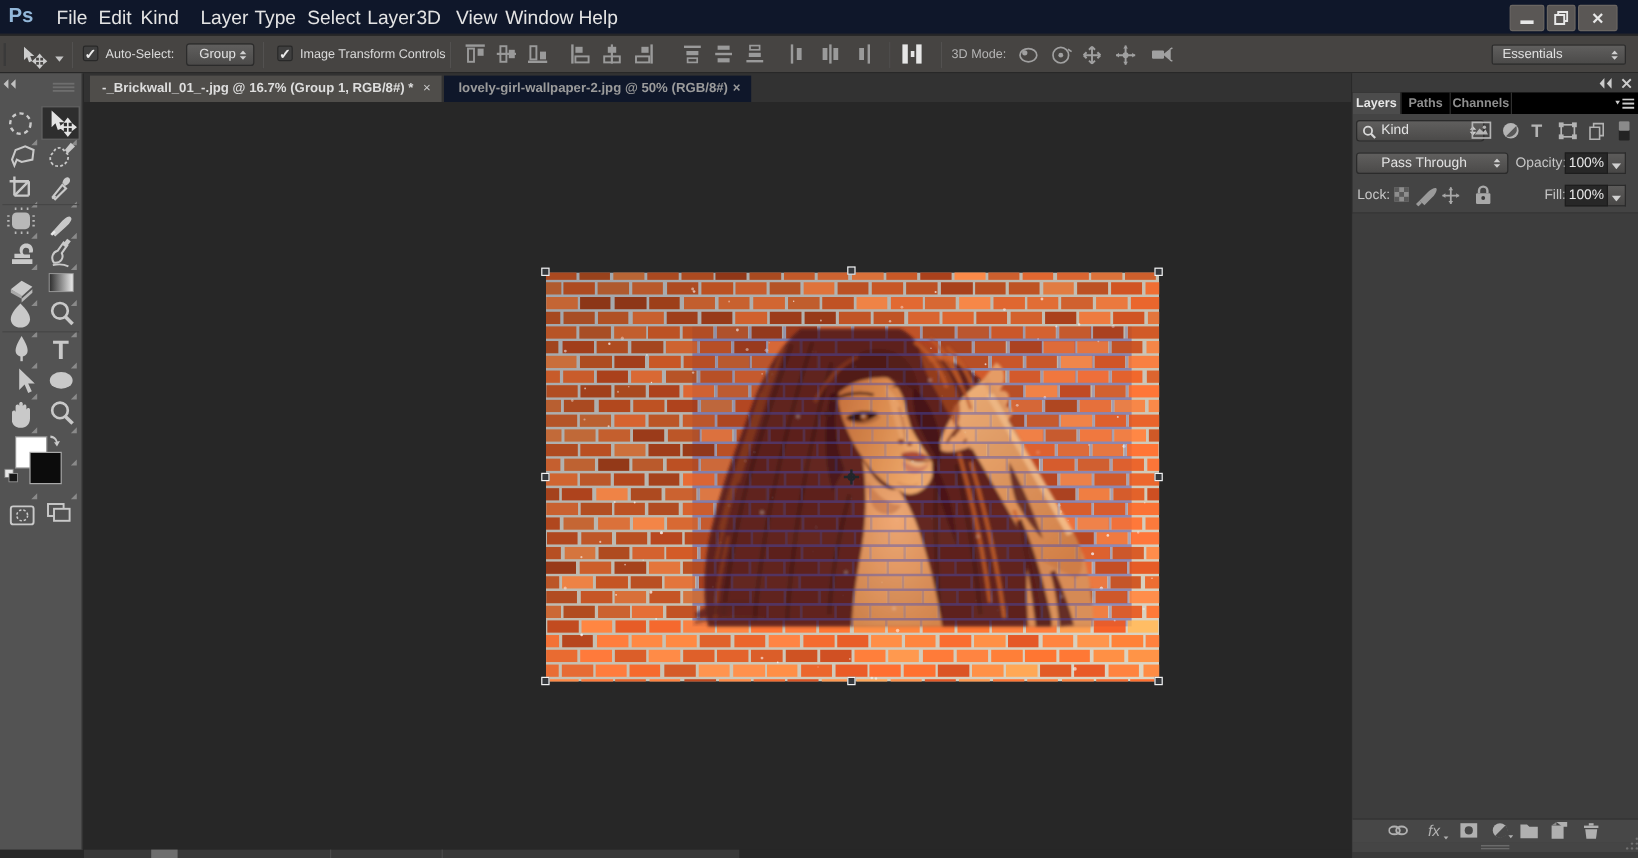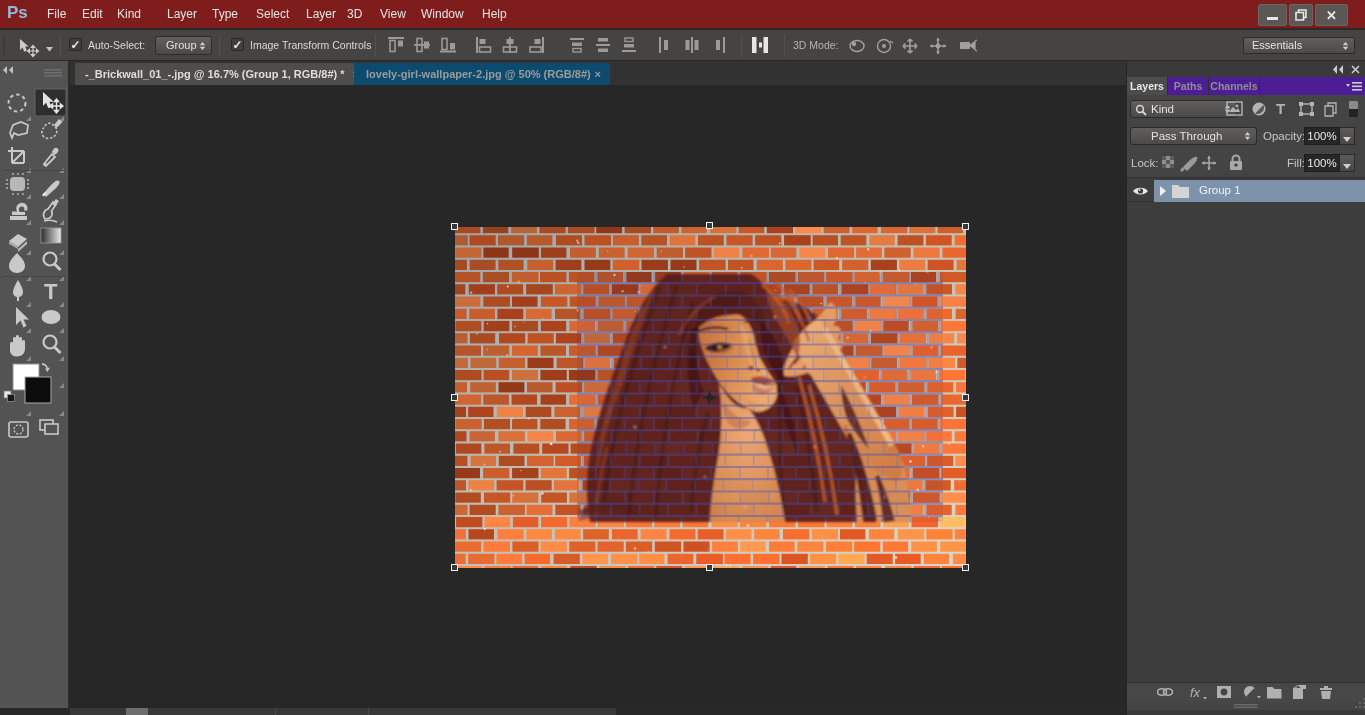--- a/index.html
+++ b/index.html
@@ -1,18 +1,18 @@
 <!DOCTYPE html>
 <html><head><meta charset="utf-8"><style>
 *{margin:0;padding:0;box-sizing:border-box}
 html,body{width:1365px;height:715px;overflow:hidden;background:#282828;
 font-family:"Liberation Sans",sans-serif;-webkit-font-smoothing:antialiased}
 .abs{position:absolute}
-#menubar{position:absolute;left:0;top:0;width:1365px;height:29px;background:#7f1d1d;border-bottom:1px solid #2a2a2a}
-.menu{position:absolute;top:7px;font-size:12px;color:#e4e4e4}
+#menubar{position:absolute;left:0;top:0;width:1365px;height:29px;background:#0f172a;border-bottom:1px solid #2a2a2a}
+.menu{position:absolute;top:7px;font-size:16px;color:#e4e4e4}
 #pslogo{position:absolute;left:7px;top:3px;font-size:17px;font-weight:bold;color:#93b8da}
 .winbtn{position:absolute;top:4px;height:22px;background:#5a5755;border:1px solid #6a6662;border-radius:2px;color:#e8e8e8;text-align:center}
 #optbar{position:absolute;left:0;top:30px;width:1365px;height:31px;background:#464442;border-bottom:1px solid #282828}
 .vdiv{position:absolute;top:5px;width:1px;height:22px;background:#3a3938;border-right:1px solid #535150}
 .cb{position:absolute;top:8px;width:13px;height:13px;background:#3f3f3f;border:1px solid #282828;border-radius:2px;color:#ececec;font-size:12px;line-height:12px;text-align:center;font-weight:bold}
 .olbl{position:absolute;top:9px;font-size:10.5px;color:#dadada}
 .combo{position:absolute;background:linear-gradient(#605f5e,#4b4a49);border:1px solid #2b2b2b;border-radius:3px;color:#e2e2e2;font-size:12px}
 .spin{position:absolute;right:5px;top:50%;margin-top:-4px;width:7px;height:8px}
 #tabbar{position:absolute;left:70px;top:61px;width:1056px;height:24px;background:#323232}
 .tab{position:absolute;top:2px;height:23px;font-size:11px;font-weight:bold;line-height:22px}
@@ -161,21 +161,21 @@
   </g>
  </svg>
  <div class="combo" style="left:1243px;top:7px;width:112px;height:17px;line-height:15px;border-radius:2px;font-size:11px"><span style="margin-left:8px">Essentials</span>
    <svg class="spin" viewBox="0 0 9 10">
         <path d="M4.5 0 L8 4 H1z M4.5 10 L1 6 H8z" fill="#d0d0d0"></path>
       </svg></div>
 </div>
 
 <div id="tabbar">
  <div class="tab" style="left:5px;width:293px;background:#4f4d4a;color:#dedede;padding-left:10px">-_Brickwall_01_-.jpg @ 16.7% (Group 1, RGB/8#) *<span style="position:absolute;right:9px;color:#cfcfcf;font-weight:normal">×</span></div>
- <div class="tab" style="left:284px;width:256px;background:#0c4a6e;color:#9b9b9b;padding-left:12px">lovely-girl-wallpaper-2.jpg @ 50% (RGB/8#)<span style="position:absolute;right:9px">×</span></div>
+ <div class="tab" style="left:300px;width:256px;background:#0f172a;color:#9b9b9b;padding-left:12px">lovely-girl-wallpaper-2.jpg @ 50% (RGB/8#)<span style="position:absolute;right:9px">×</span></div>
 </div>
 
 <div id="toolbar"></div>
 <svg class="abs" style="left:0;top:61px" width="69" height="647" viewBox="0 0 69 647">
  <path d="M7 5 l-4 4 4 4z M13 5 l-4 4 4 4z" fill="#c0c0c0"></path>
  <g fill="#6e6e6e">
       <rect x="44" y="8" width="18" height="1.5"></rect>
       <rect x="44" y="11" width="18" height="1.5"></rect>
       <rect x="44" y="14" width="18" height="1.5"></rect>
     </g>
@@ -1379,21 +1379,21 @@
 
 <div id="rpanel">
  <div class="abs" style="left:0;top:0;width:239px;height:16px;background:#3a3a3a">
   <svg class="abs" style="left:205px;top:4px" width="30" height="9" viewBox="0 0 30 9">
         <g fill="#cccccc">
           <path d="M5 0 l-4 4.5 4 4.5z M11 0 l-4 4.5 4 4.5z"></path>
           <path d="M20 1 l7 7 M27 1 l-7 7" stroke="#cccccc" stroke-width="1.6"></path>
         </g>
       </svg>
  </div>
- <div class="abs" style="left:0;top:16px;width:239px;height:18px;background:#4c1d95">
+ <div class="abs" style="left:0;top:16px;width:239px;height:18px;background:#000000">
   <div class="abs" style="left:0;top:0;width:40px;height:18px;background:#4c4c4c;color:#e8e8e8;font-size:10.5px;font-weight:bold;line-height:18px;text-align:center">Layers</div>
   <div class="abs" style="left:40px;top:0;width:41px;height:18px;color:#8f8f8f;font-size:10.5px;font-weight:bold;line-height:18px;text-align:center;border-left:1px solid #2f2f2f">Paths</div>
   <div class="abs" style="left:81px;top:0;width:52px;height:18px;color:#8f8f8f;font-size:10.5px;font-weight:bold;line-height:18px;text-align:center;border-left:1px solid #2f2f2f;border-right:1px solid #2f2f2f">Channels</div>
   <svg class="abs" style="left:219px;top:5px" width="16" height="9" viewBox="0 0 16 9">
         <path d="M0 2 l4 0 -2 3z" fill="#cccccc"></path>
         <g fill="#cccccc">
           <rect x="6" y="0" width="10" height="1.6"></rect>
           <rect x="6" y="3.5" width="10" height="1.6"></rect>
           <rect x="6" y="7" width="10" height="1.6"></rect>
         </g>
@@ -1464,36 +1464,20 @@
         </g>
   </g>
  </svg>
  <div class="abs" style="left:160px;top:96px;font-size:11.5px;color:#c6c6c6">Fill:</div>
  <div class="abs" style="left:177px;top:93px;width:36px;height:18px;background:#272727;border:1px solid #1d1d1d;color:#e8e8e8;font-size:11.5px;line-height:16px;text-align:center">100%</div>
  <div class="abs" style="left:213px;top:93px;width:15px;height:18px;background:linear-gradient(#5c5b5a,#484746);border:1px solid #2b2b2b;border-left:none"><svg style="margin:6px 0 0 3px" width="8" height="5" viewBox="0 0 8 5">
         <path d="M0 0 h8 l-4 5z" fill="#d0d0d0"></path>
       </svg></div>
  <div class="abs" style="left:0;top:116px;width:239px;height:1px;background:#303030"></div>
  <div class="abs" style="left:0;top:117px;width:239px;height:504px;background:#3d3d3d"></div>
- <div class="abs" style="left:0;top:119px;width:239px;height:22px">
-  <div class="abs" style="left:0;top:0;width:27px;height:22px;background:#3e3e3e;border-bottom:1px solid #333"></div>
-  <div class="abs" style="left:27px;top:0;width:212px;height:22px;background:#7d93ab"></div>
-  <svg class="abs" style="left:5px;top:5px" width="17" height="12" viewBox="0 0 17 12">
-        <path d="M1 6 C4 1.5 13 1.5 16 6 C13 10.5 4 10.5 1 6z" fill="#e8e8e8"></path>
-        <circle cx="8.5" cy="6" r="2.6" fill="#3a3a3a"></circle>
-        <circle cx="7.6" cy="5.2" r="0.9" fill="#e8e8e8"></circle>
-      </svg>
-  <svg class="abs" style="left:32px;top:5px" width="8" height="12" viewBox="0 0 8 12">
-        <path d="M1 1 L7 6 1 11z" fill="#f0f0f0"></path>
-      </svg>
-  <svg class="abs" style="left:45px;top:3px" width="17" height="15" viewBox="0 0 17 15">
-        <path d="M0 2 h6 l2 2 h9 v11 h-17z" fill="#d4d4d4"></path>
-      </svg>
-  <div class="abs" style="left:72px;top:4px;font-size:11.5px;color:#f2f2f2">Group 1</div>
- </div>
  <div class="abs" style="left:0;top:621px;width:239px;height:20px;background:#474747;border-top:1px solid #2f2f2f"></div>
  <svg class="abs" style="left:30px;top:624px" width="185" height="15" viewBox="0 0 185 15">
   <g fill="none" stroke="#b0b0b0" stroke-width="1.6">
    <g transform="translate(8,7)">
           <ellipse cx="-3" cy="0" rx="4.5" ry="3.2"></ellipse>
           <ellipse cx="3" cy="0" rx="4.5" ry="3.2"></ellipse>
         </g>
    <text x="33" y="12" font-size="13px" font-style="italic" fill="#b0b0b0" stroke="none">fx</text>
         <path d="M46 12 l4 0 -2 2.6z" fill="#b0b0b0" stroke="none"></path>
    <g transform="translate(60,1)" stroke="none" fill="#b0b0b0">

